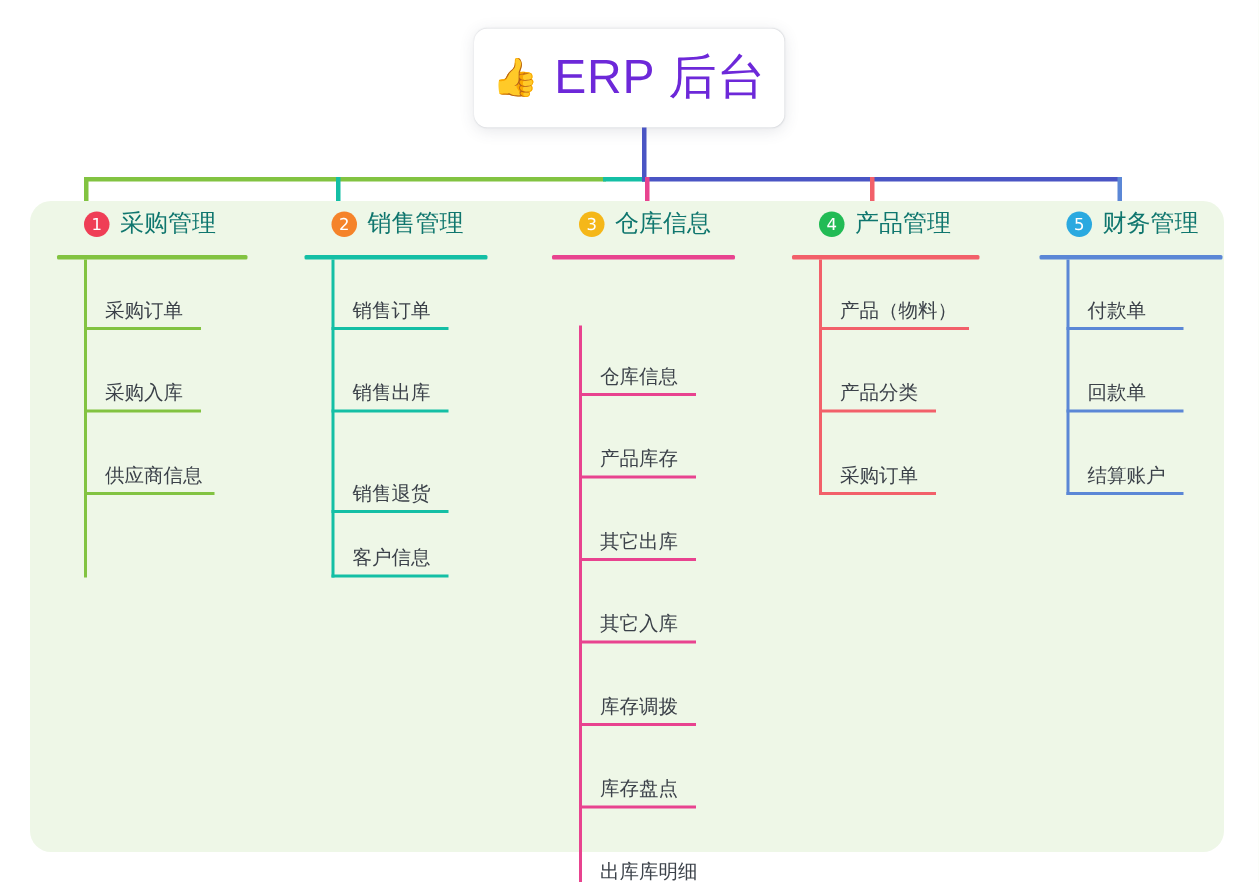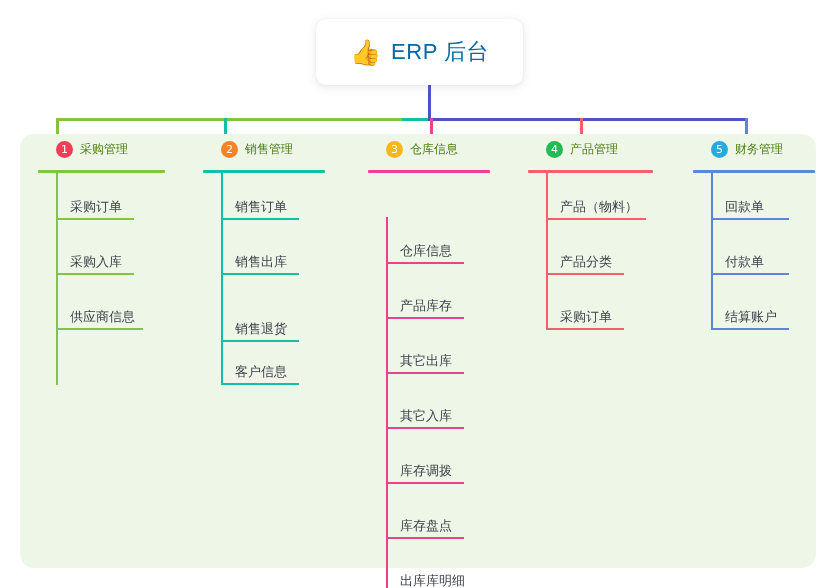--- a/index.html
+++ b/index.html
@@ -31,22 +31,22 @@
     justify-content: center;
     gap: 10px;
     box-sizing: border-box;
   }
   #root-node .root-emoji {
     font-size: 25px;
     line-height: 1;
     display: inline-block;
   }
   #root-node .root-title {
-    font-size: 22px;
-    color: #0369a1;
+    font-size: 32px;
+    color: #6d28d9;
     letter-spacing: 0.5px;
     white-space: nowrap;
   }
 
   
   .conn {
     position: absolute;
   }
 
   
@@ -78,22 +78,22 @@
     height: 17px;
     border-radius: 50%;
     color: #ffffff;
     font-size: 11px;
     line-height: 17px;
     text-align: center;
     flex: 0 0 auto;
     font-family: "DejaVu Sans", sans-serif;
   }
   .col-title {
-    font-size: 12px;
-    color: #4d7c0f;
+    font-size: 16px;
+    color: #0f766e;
     white-space: nowrap;
   }
   .head-rule {
     height: 3px;
     border-radius: 1px;
     margin-top: 6px;
   }
 
   
   .items {
@@ -258,27 +258,27 @@
       </div>
       <div class="column" style="left: 673px;">
         <div class="col-head">
           <span class="badge" style="background: rgb(42, 169, 224);">5</span>
           <span class="col-title">财务管理</span>
         </div>
         <div class="head-rule" style="background: rgb(91, 135, 214); width: 122px;"></div>
         <div class="items" style="height: 165px;">
           <div class="trunk" style="background: rgb(91, 135, 214); height: 157px;"></div>
           <div class="item" style="top: 0px;">
+            <div class="item-label">付款单</div>
+            <div class="item-rule" style="background: rgb(91, 135, 214); width: 78px;"></div>
+          </div>
+          <div class="item" style="top: 0px;">
             <div class="item-label">回款单</div>
             <div class="item-rule" style="background: rgb(91, 135, 214); width: 78px;"></div>
           </div>
           <div class="item" style="top: 0px;">
-            <div class="item-label">付款单</div>
-            <div class="item-rule" style="background: rgb(91, 135, 214); width: 78px;"></div>
-          </div>
-          <div class="item" style="top: 0px;">
             <div class="item-label">结算账户</div>
             <div class="item-rule" style="background: rgb(91, 135, 214); width: 78px;"></div>
           </div>
         </div>
       </div>
     </div>
 </div>
 
 </body></html>

